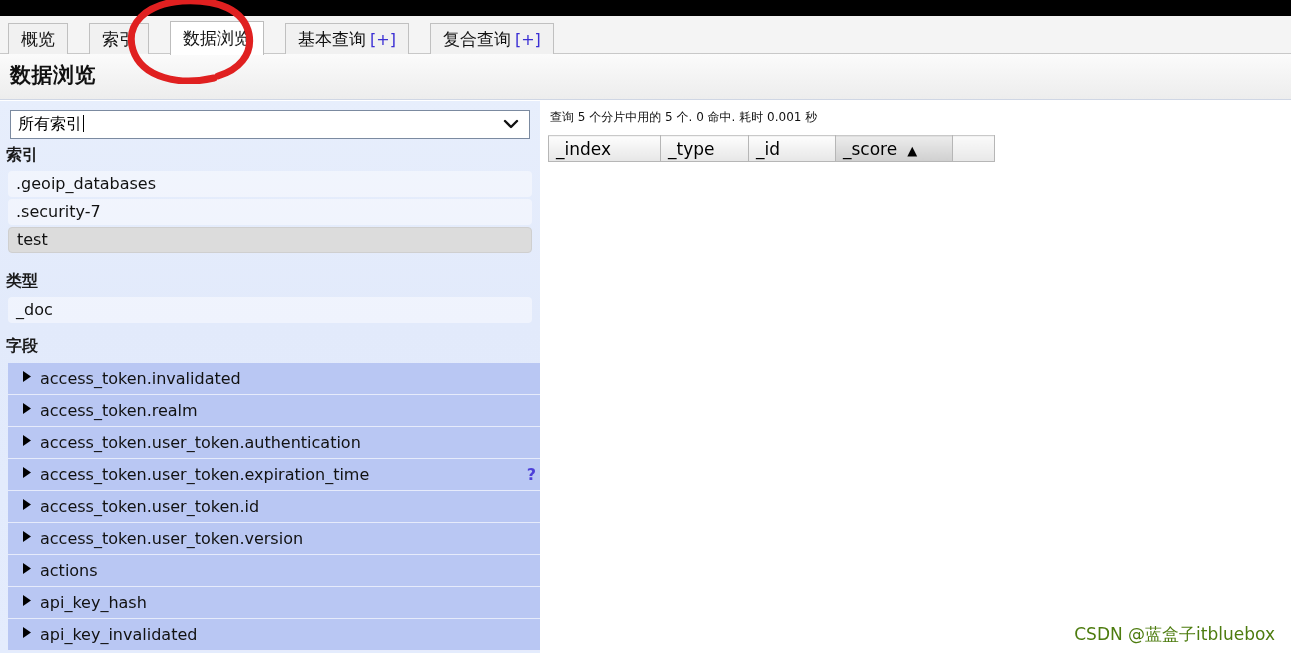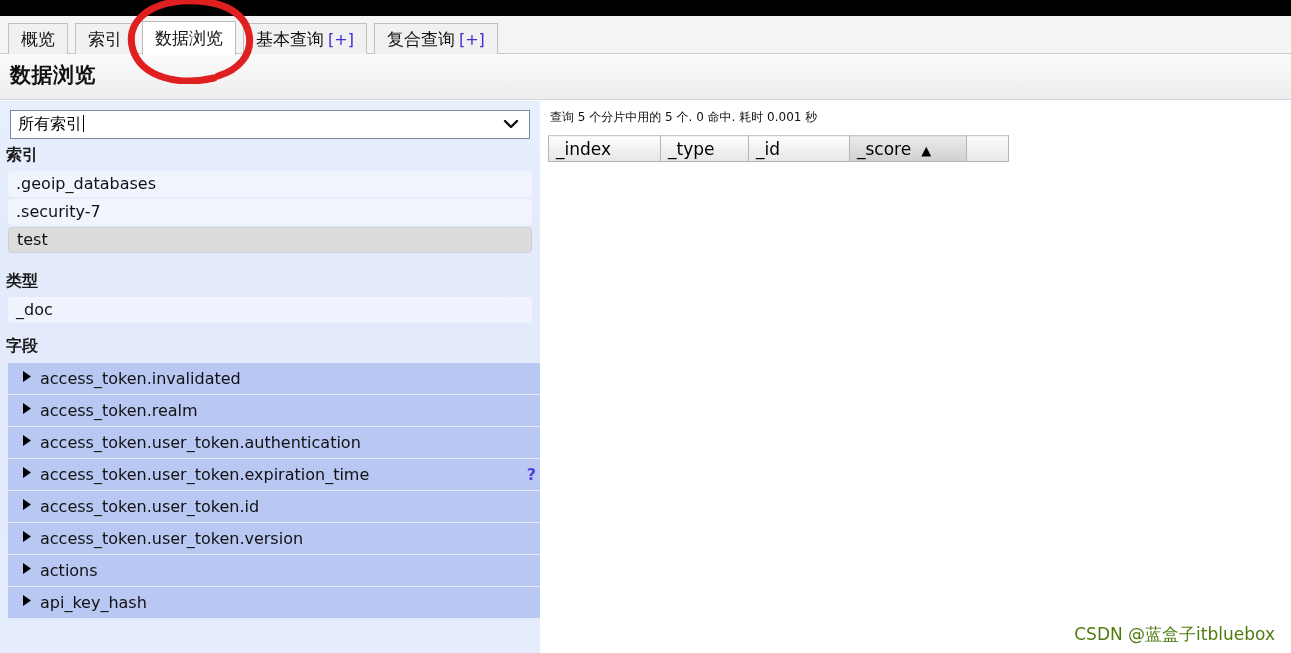--- a/index.html
+++ b/index.html
@@ -34,21 +34,21 @@
     height: 38px;
     background: #f4f4f4;
     border-bottom: 1px solid #c8c8c8;
     box-sizing: border-box;
   }
   #tabs {
     position: absolute;
     left: 8px; top: 5px;
     display: flex;
     align-items: flex-end;
-    gap: 7px;
+    gap: 21px;
   }
   .tab {
     height: 32px;
     line-height: 31px;
     padding: 0 12px;
     background: #f1f1f1;
     border: 1px solid #c0c0c0;
     border-bottom: none;
     font-size: 17px;
     color: #111111;
@@ -335,32 +335,38 @@
             <path d="M1,1 L9,6.5 L1,12 Z" fill="#000"></path>
           </svg></span>
         <span class="fname">actions</span>
       </div>
       <div class="field-row">
         <span class="arrow"><svg width="10" height="13" viewBox="0 0 10 13" aria-hidden="true">
             <path d="M1,1 L9,6.5 L1,12 Z" fill="#000"></path>
           </svg></span>
         <span class="fname">api_key_hash</span>
       </div>
+      <div class="field-row">
+        <span class="arrow"><svg width="10" height="13" viewBox="0 0 10 13" aria-hidden="true">
+            <path d="M1,1 L9,6.5 L1,12 Z" fill="#000"></path>
+          </svg></span>
+        <span class="fname">api_key_invalidated</span>
+      </div>
     </div>
 
 </div>
 
 <div id="results">
   <div id="result-summary">查询 5 个分片中用的 5 个. 0 命中. 耗时 0.001 秒</div>
   <table id="result-table">
     <thead>
       <tr id="result-head-row">
           <th style="width: 112px;"><span>_index</span></th>
           <th style="width: 88px;"><span>_type</span></th>
-          <th style="width: 101px;"><span>_id</span></th>
+          <th style="width: 87px;"><span>_id</span></th>
           <th class="sorted" style="width: 117px;"><span>_score</span><span class="sortarrow">▲</span></th>
           <th class="spacer" style="width: 42px;"><span></span></th>
         </tr>
     </thead>
     <tbody id="result-body"></tbody>
   </table>
 </div>
 
 <div id="annotation">
   <svg width="140" height="86" viewBox="0 0 140 86" aria-hidden="true">

